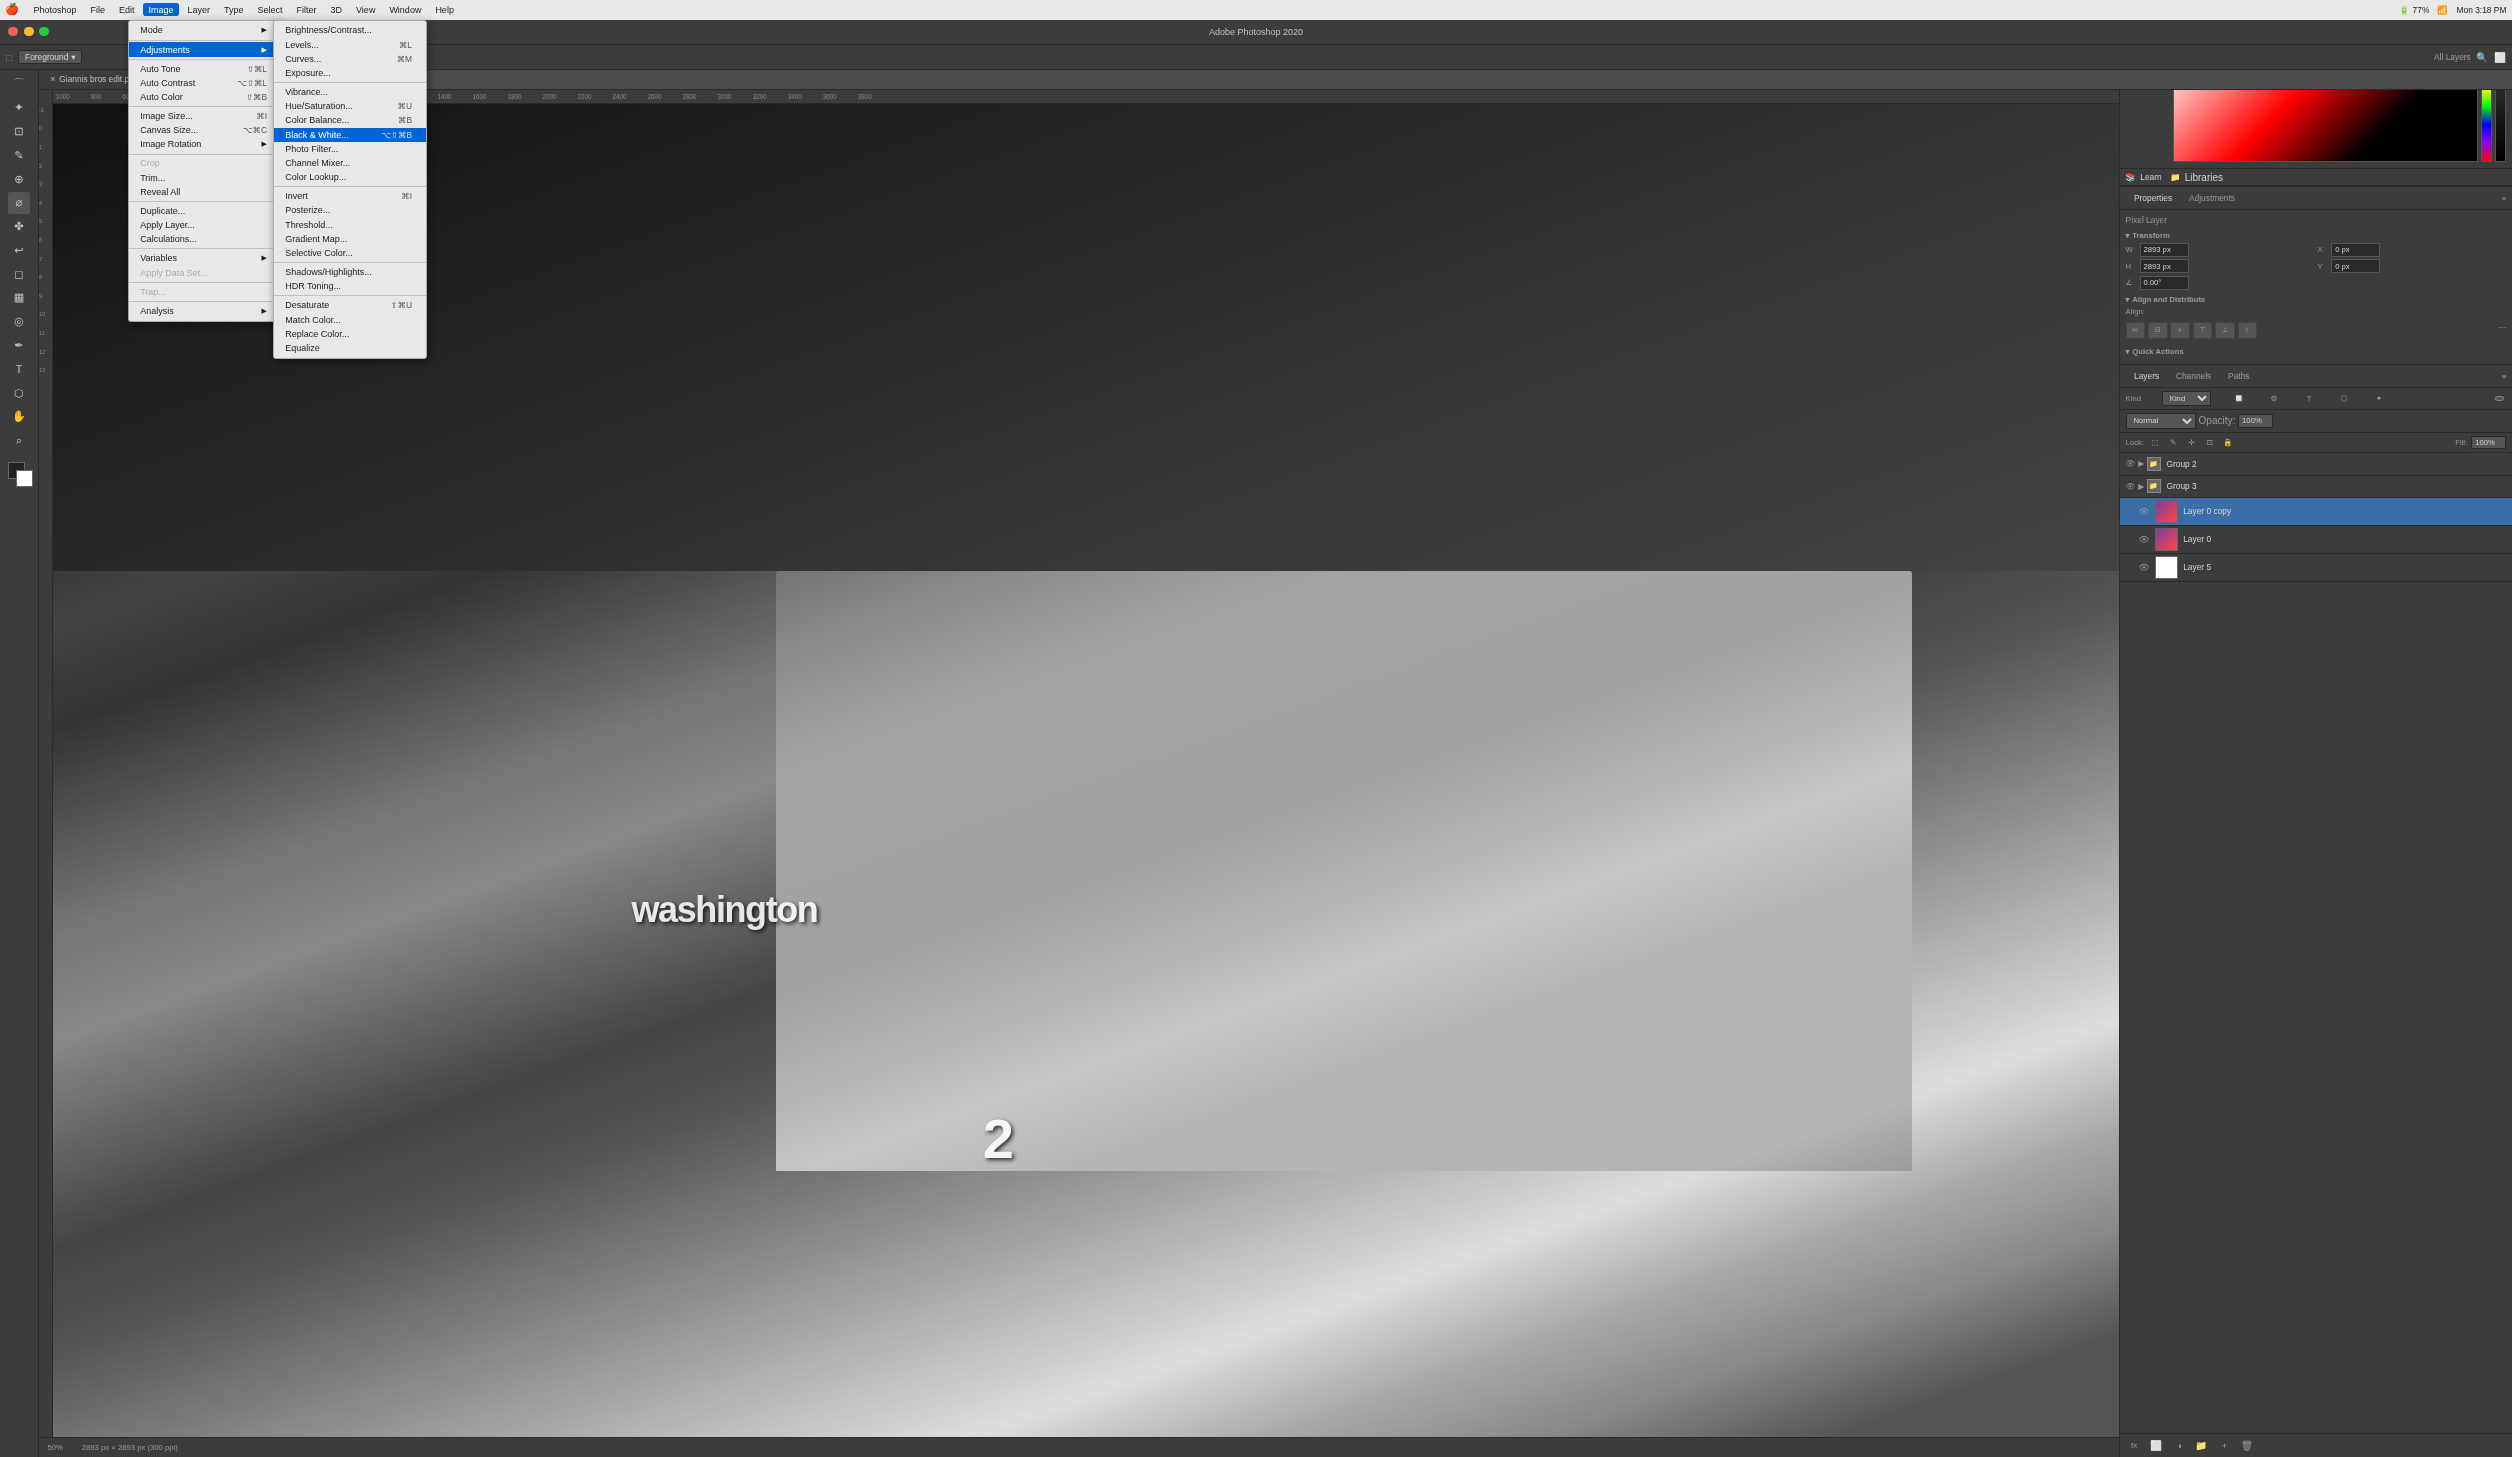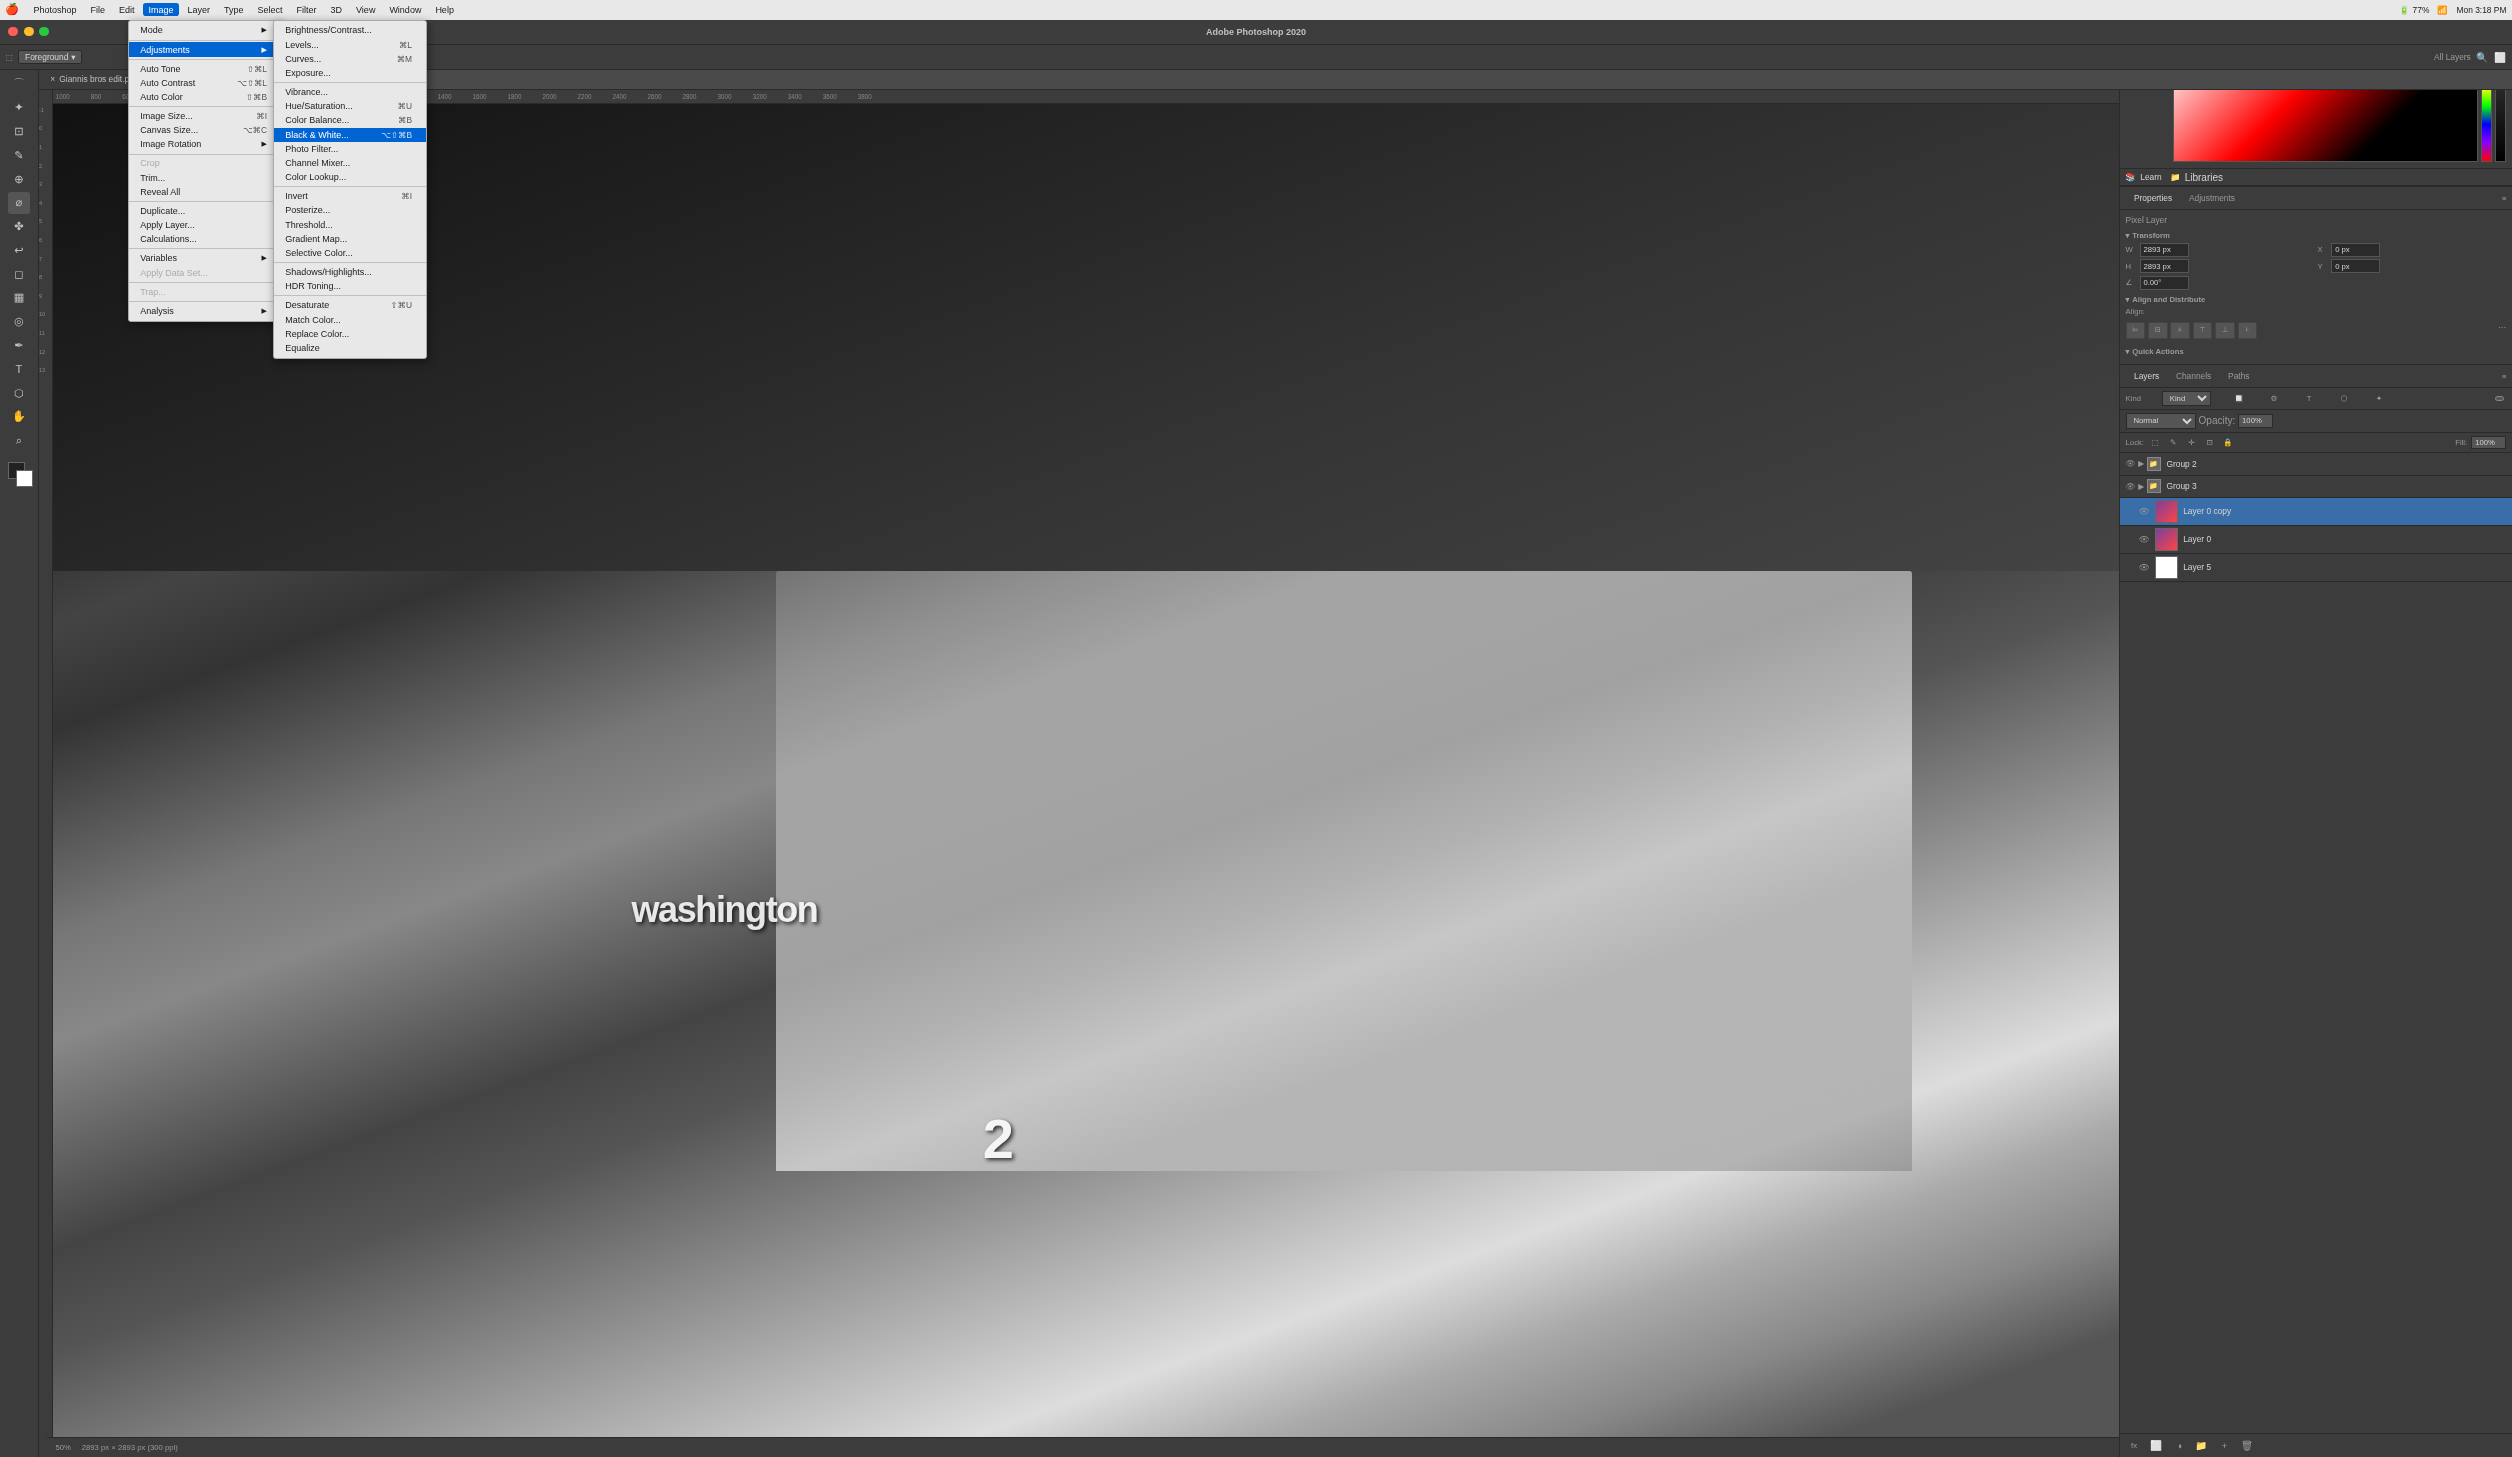--- a/index.html
+++ b/index.html
@@ -57,21 +57,20 @@
       top: 19.6px; left: 0; right: 0;
       height: 25px;
       background: #3d3d3d;
       display: flex;
       align-items: center;
       justify-content: center;
       font-size: 9px;
       color: #c0c0c0;
       border-bottom: 0.7px solid #2a2a2a;
       z-index: 999;
-      font-weight: bold;
     }
     .title-bar .window-controls {
       position: absolute;
       left: 8.4px;
       display: flex;
       gap: 5.6px;
     }
     .window-btn {
       width: 9.8px; height: 9.8px;
       border-radius: 50%;
@@ -174,30 +173,30 @@
       background: #888;
       display: flex;
       align-items: center;
       justify-content: center;
       overflow: hidden;
     }
 
     
     .status-bar {
       position: absolute;
-      bottom: 0; left: 47px; right: 393px;
+      bottom: 0; left: 39px; right: 393px;
       height: 19.6px;
       background: #3c3c3c;
       border-top: 0.7px solid #2a2a2a;
       display: flex;
       align-items: center;
       padding: 0 8.4px;
       font-size: 7.7px;
       color: #9a9a9a;
-      gap: 11px;
+      gap: 19px;
     }
 
     
     .right-panel {
       position: absolute;
       top: 19.6px;
       right: 0;
       width: 393px;
       bottom: 0;
       background: #3c3c3c;

